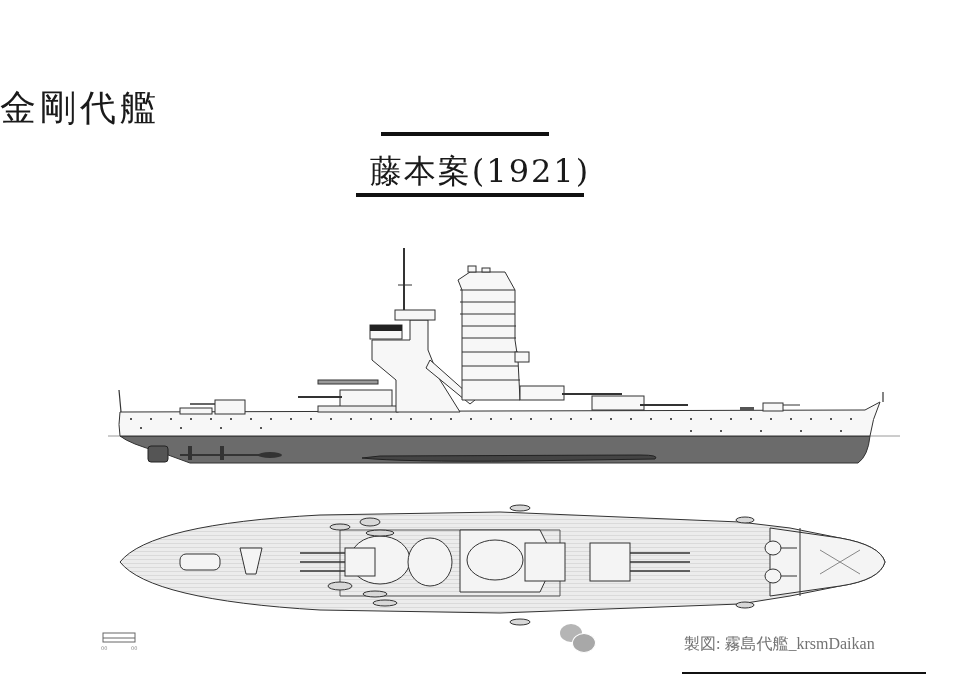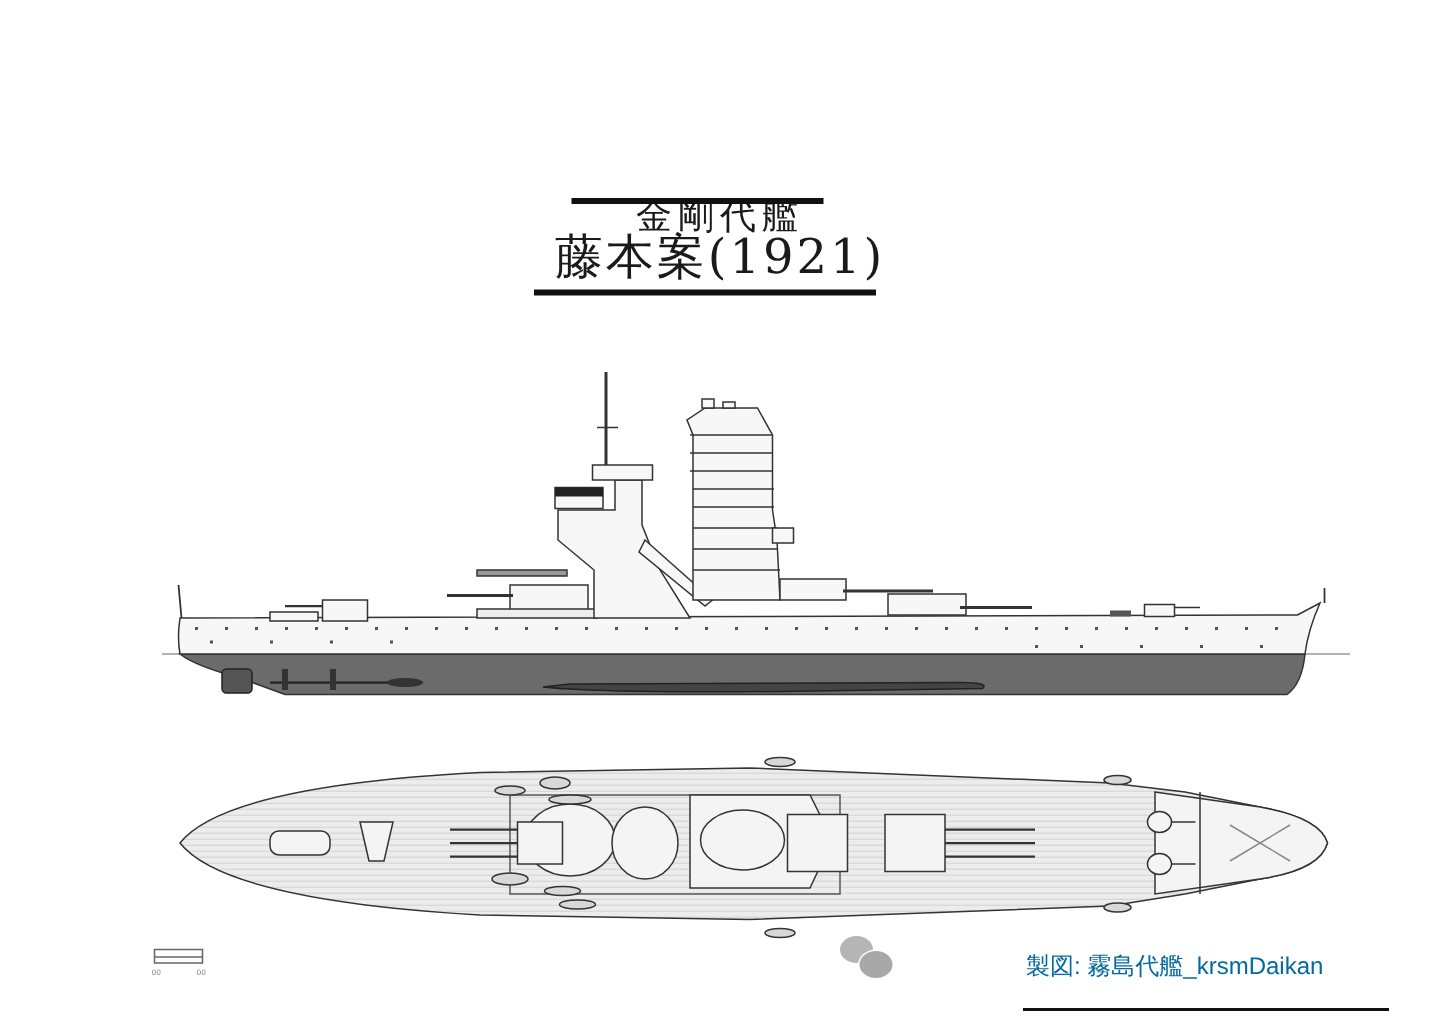--- a/index.html
+++ b/index.html
@@ -1,26 +1,26 @@
 <!DOCTYPE html>
 <html><head>
 <meta charset="utf-8">
 <style>
   html,body{margin:0;padding:0;background:#ffffff;}
   body{width:960px;height:679px;position:relative;overflow:hidden;font-family:"DejaVu Sans",sans-serif;}
-  .title1{position:absolute;left:0;width:960px;top:84px;text-align:center;font-family:"DejaVu Serif",serif;font-size:24px;color:#1a1a1a;letter-spacing:4px;margin-top:44px;}
+  .title1{position:absolute;left:0;width:960px;top:84px;font-family:"DejaVu Serif",serif;font-size:36px;color:#1a1a1a;letter-spacing:4px;}
   .rule1{position:absolute;left:381px;top:132px;width:168px;height:4px;background:#111;}
   .title2{position:absolute;left:0;width:960px;top:150px;text-align:center;font-family:"DejaVu Serif",serif;font-size:32px;color:#1a1a1a;letter-spacing:2px;}
   .rule2{position:absolute;left:356px;top:193px;width:228px;height:4px;background:#111;}
   svg{position:absolute;left:0;top:0;}
   .watermark{position:absolute;left:560px;top:624px;font-size:24px;color:#b5b5b5;letter-spacing:1px;white-space:nowrap;display:flex;align-items:center;gap:8px;}
   .wechat{width:34px;height:28px;position:relative;}
   .wechat .b1{position:absolute;left:0;top:0;width:22px;height:18px;border-radius:50%;background:#b5b5b5;}
   .wechat .b2{position:absolute;left:12px;top:9px;width:22px;height:18px;border-radius:50%;background:#a8a8a8;border:1px solid #fff;}
-  .credit{position:absolute;left:684px;top:634px;font-family:Liberation Sans, sans-serif;font-size:16px;color:#0369a1;white-space:nowrap;}
+  .credit{position:absolute;left:684px;top:634px;font-family:Liberation Serif, serif;font-size:16px;color:#737373;white-space:nowrap;}
   .credit-rule{position:absolute;left:682px;top:672px;width:244px;height:2px;background:#111;}
 </style>
 </head>
 <body>
 
 <div class="title1">金剛代艦</div>
 <div class="rule1"></div>
 <div class="title2">藤本案(1921)</div>
 <div class="rule2"></div>
 

